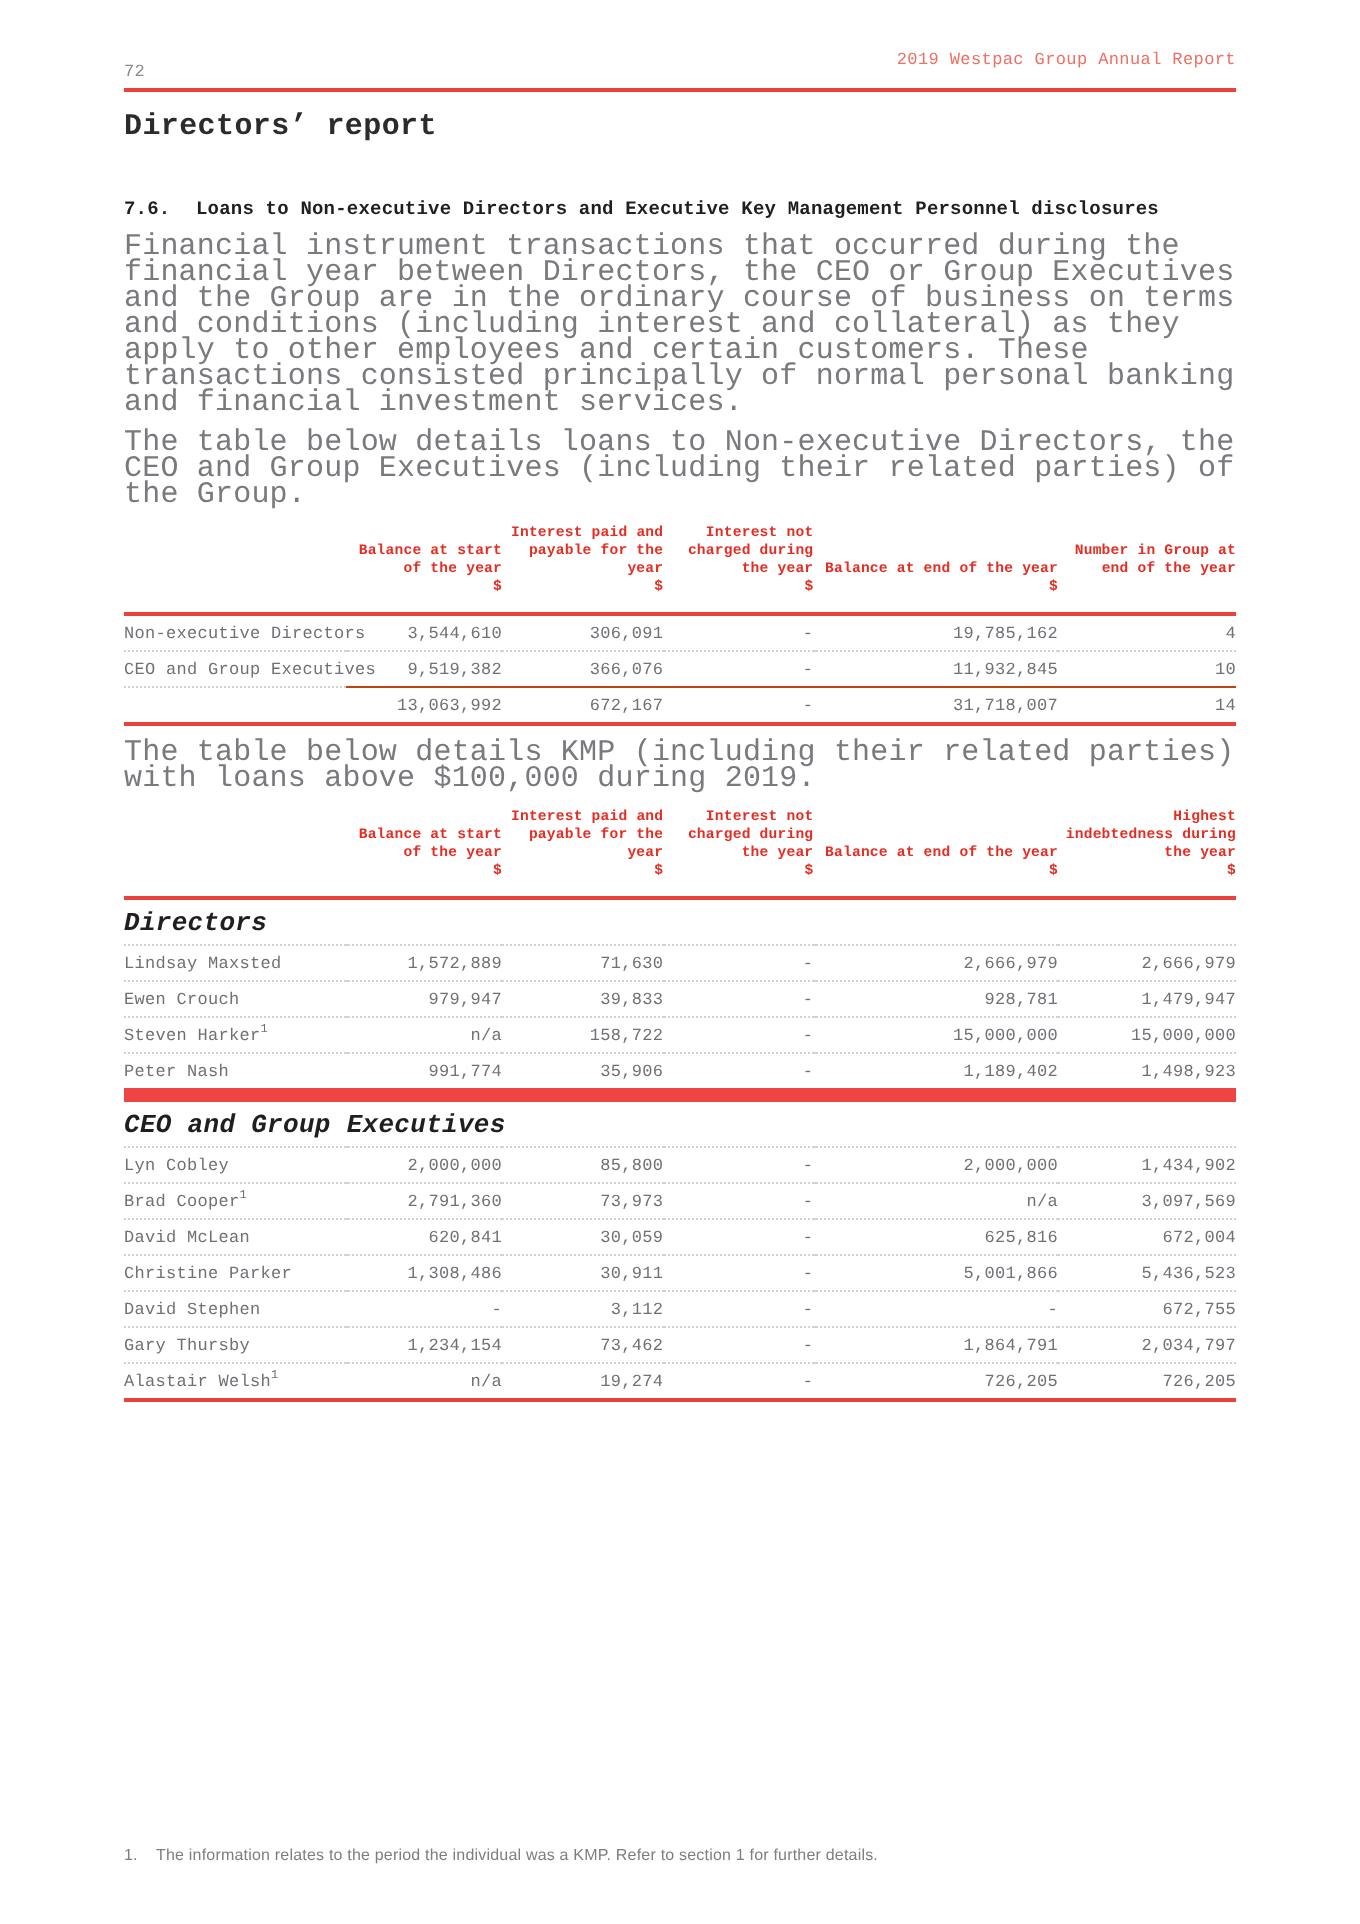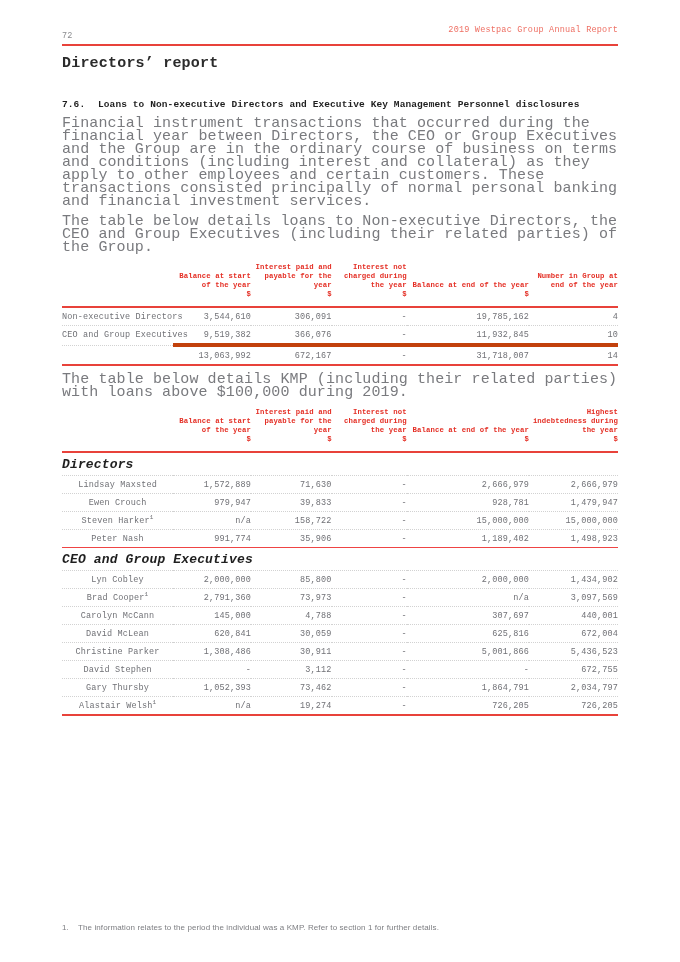--- a/index.html
+++ b/index.html
@@ -44,31 +44,31 @@
     font-size:7.3px; line-height:9px; font-weight:700; color:#e42e24;
     text-align:right; vertical-align:bottom; padding:0 0 7px 3px;
     border-bottom:2px solid #e8423a; letter-spacing:.1px;
   }
   table.rpt th .unit { display:block; height:9px; }
 
   table.rpt td {
     font-size:8.5px; color:#707176; text-align:right; letter-spacing:.15px;
     padding:3.5px 0 3.5px 3px; border-bottom:1px dotted #d2d2d2; white-space:nowrap;
   }
-  table.rpt td.lbl { text-align:center; padding-left:0;margin-top:17px; }
+  table.rpt td.lbl { text-align:left; padding-left:0;margin-top:17px; }
   table.rpt td sup { font-size:6px; line-height:0; }
 
-  table.rpt tr.total td { border-top:4px solid #c2410c; border-bottom:2px solid #e8423a; }
+  table.rpt tr.total td { border-top:1px solid #c2410c; border-bottom:2px solid #e8423a; }
   table.rpt tr.total td.lbl { border-top:none; }
 
   table.rpt tr.group td {
     text-align:left; font-weight:700; font-style:italic; color:#1f1f1f;
     font-size:13px; padding-left:0;
   }
-  table.rpt tr.strong-sep td { border-bottom:1px solid #ef4444; }
+  table.rpt tr.strong-sep td { border-bottom:7px solid #ef4444; }
   table.rpt tr.last td { border-bottom:2px solid #e8423a; }
 
   .footnote {
     position:absolute; left:62px; right:62px; bottom:29px;
     display:flex; font-size:8px; line-height:10px; color:#7d7e82; letter-spacing:.1px;
   }
   .footnote .fn-marker { flex:0 0 16px; }
 </style>
 </head>
 <body>
@@ -210,28 +210,20 @@
         </tr>
         <tr>
           <td class="lbl"><span>Brad Cooper</span><sup>1</sup></td>
           <td>2,791,360</td>
           <td>73,973</td>
           <td>-</td>
           <td>n/a</td>
           <td>3,097,569</td>
         </tr>
         <tr>
-          <td class="lbl"><span>Carolyn McCann</span><sup></sup></td>
-          <td>145,000</td>
-          <td>4,788</td>
-          <td>-</td>
-          <td>307,697</td>
-          <td>440,001</td>
-        </tr>
-        <tr>
           <td class="lbl"><span>David McLean</span><sup></sup></td>
           <td>620,841</td>
           <td>30,059</td>
           <td>-</td>
           <td>625,816</td>
           <td>672,004</td>
         </tr>
         <tr>
           <td class="lbl"><span>Christine Parker</span><sup></sup></td>
           <td>1,308,486</td>
@@ -243,21 +235,21 @@
         <tr>
           <td class="lbl"><span>David Stephen</span><sup></sup></td>
           <td>-</td>
           <td>3,112</td>
           <td>-</td>
           <td>-</td>
           <td>672,755</td>
         </tr>
         <tr>
           <td class="lbl"><span>Gary Thursby</span><sup></sup></td>
-          <td>1,052,393</td>
+          <td>1,234,154</td>
           <td>73,462</td>
           <td>-</td>
           <td>1,864,791</td>
           <td>2,034,797</td>
         </tr>
         <tr class="last">
           <td class="lbl"><span>Alastair Welsh</span><sup>1</sup></td>
           <td>n/a</td>
           <td>19,274</td>
           <td>-</td>

